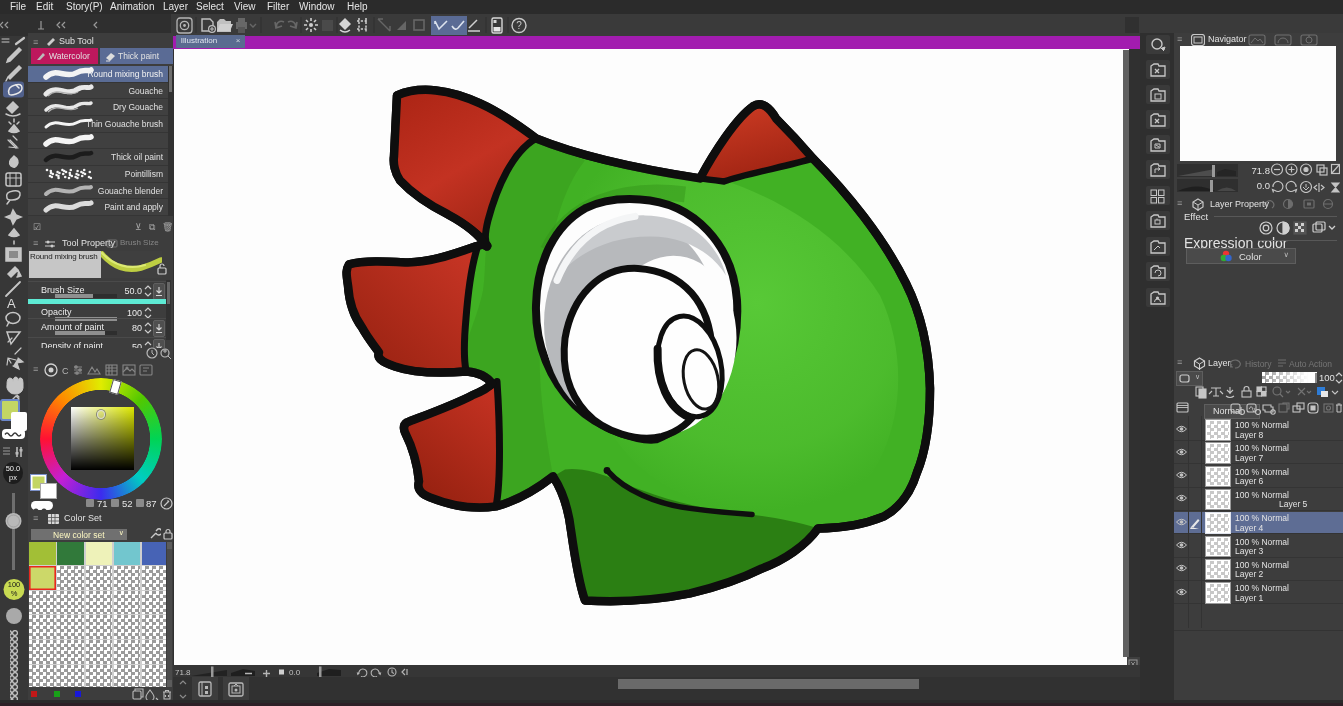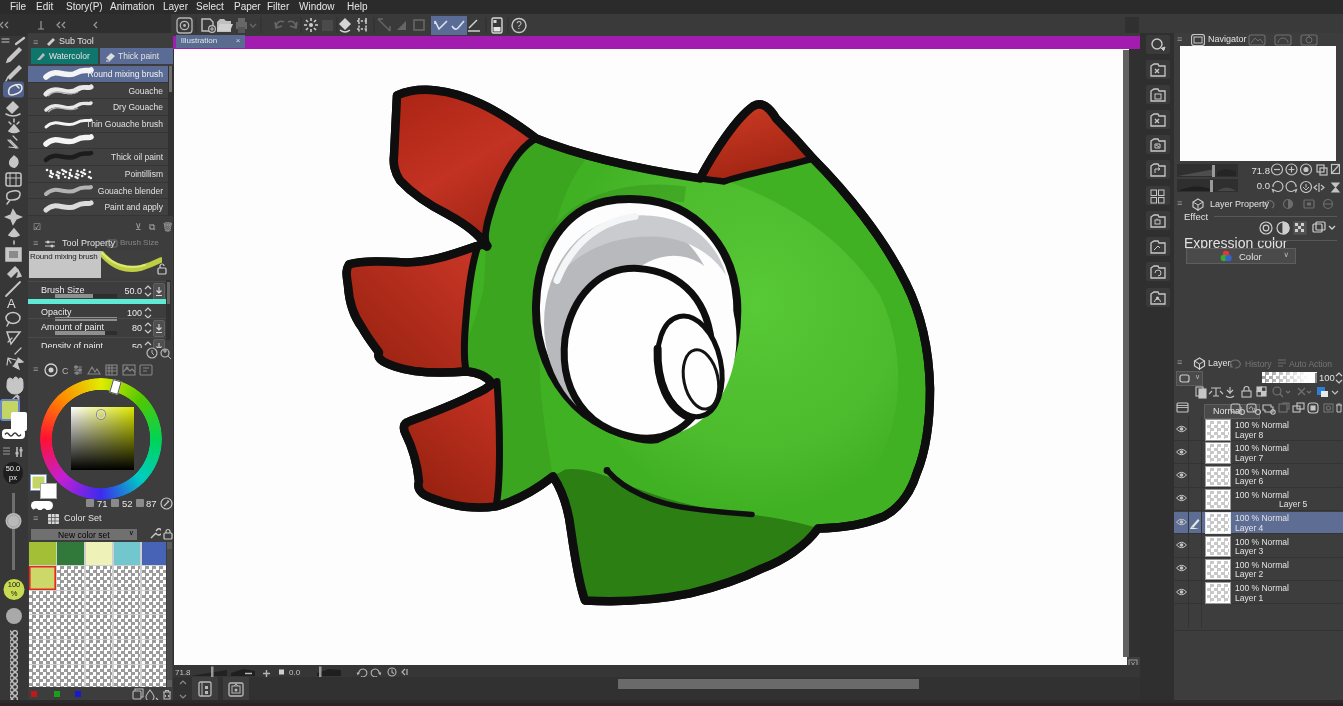--- a/index.html
+++ b/index.html
@@ -15,21 +15,21 @@
 <body>
 
 <div class="abs" style="left:0;top:0;width:1343px;height:14px;background:#2b2b2b;">
   <div class="abs" style="top:1px;font-size:10px;color:#e6e6e6;">
     <span class="abs" style="left:10px;">File</span>
     <span class="abs" style="left:36px;">Edit</span>
     <span class="abs" style="left:66px;">Story(P)</span>
     <span class="abs" style="left:110px;">Animation</span>
     <span class="abs" style="left:163px;">Layer</span>
     <span class="abs" style="left:196px;">Select</span>
-    <span class="abs" style="left:234px;">Paper</span>
+    <span class="abs" style="left:234px;">View</span>
     <span class="abs" style="left:267px;">Filter</span>
     <span class="abs" style="left:299px;">Window</span>
     <span class="abs" style="left:347px;">Help</span>
   </div>
 </div>
 
 <div class="abs" id="toolbar" style="left:0;top:14px;width:1343px;height:22px;background:#3a3a3a;">
   <div class="abs" style="left:0;top:0;width:171px;height:22px;background:#2f2f2f;"></div>
   <svg width="1343" height="22" style="position:absolute;left:0;top:0;">
     <g stroke="#9a9a9a" fill="none" stroke-width="1.2">
@@ -164,21 +164,21 @@
     </defs>
   </svg>
 </div>
 
 <div class="panel" id="subtool" style="left:28px;top:33px;width:145px;height:203px;">
   <div class="ptxt" style="left:5px;top:4px;color:#999;">≡</div>
   <svg width="12" height="10" style="position:absolute;left:17px;top:3px;">
       <path d="M2,8 L8,2 l2,2 L4,10 z" fill="#ccc"></path>
     </svg>
   <div class="ptxt" style="left:31px;top:3px;">Sub Tool</div>
-  <div class="abs" style="left:3px;top:15px;width:67px;height:16px;background:#0f766e;">
+  <div class="abs" style="left:3px;top:15px;width:67px;height:16px;background:#be185d;">
     <svg width="12" height="11" style="position:absolute;left:4px;top:3px;">
         <path d="M2,9 L8,2 l2,2 L5,9 z M2,9 l4,-1" fill="#bbb"></path>
       </svg>
     <span class="ptxt" style="left:18px;top:3px;font-size:8.5px;">Watercolor</span>
   </div>
   <div class="abs" style="left:72px;top:15px;width:73px;height:16px;background:#5a6b95;">
     <svg width="12" height="11" style="position:absolute;left:4px;top:3px;">
         <path d="M2,7 l5,-5 4,3 -5,5 z" fill="#ddd"></path>
         <path d="M2,10 h4" stroke="#ddd"></path>
       </svg>
@@ -421,21 +421,21 @@
       </svg>
   </div>
 </div>
 <div class="panel" id="colorset" style="left:28px;top:510px;width:145px;height:193px;">
   <div class="ptxt" style="left:5px;top:3px;color:#999;">≡</div>
   <svg width="13" height="12" style="position:absolute;left:19px;top:3px;">
     <rect x="1" y="1" width="11" height="10" rx="1" fill="#d8d8d8"></rect>
     <path d="M1,4.5 h11 M1,8 h11 M4.5,1 v10 M8,1 v10" stroke="#555" stroke-width="0.8"></path>
   </svg>
   <div class="ptxt" style="left:36px;top:3px;">Color Set</div>
-  <div class="abs" style="left:2.8px;top:19px;width:106px;height:10.5px;background:#707070;color:#000000;">
+  <div class="abs" style="left:2.8px;top:19px;width:96px;height:10.5px;background:#707070;color:#fef9c3;">
     <span class="abs" style="left:50%;transform:translateX(-50%);top:0.5px;font-size:8.5px;white-space:nowrap;">New color set</span>
     <span class="abs" style="right:3px;top:0px;font-size:7px;">∨</span>
   </div>
   <svg width="13" height="12" style="position:absolute;left:120px;top:18px;">
       <path d="M3,10 L8,5 M8,5 a3,3 0 1 0 2,-4 l-2,2" stroke="#c9c9c9" fill="none" stroke-width="1.4"></path>
     </svg>
   <svg width="12" height="12" style="position:absolute;left:134px;top:18px;">
       <rect x="2" y="5" width="8" height="6" rx="1" fill="none" stroke="#c9c9c9" stroke-width="1.2"></rect>
       <path d="M4,5 v-1.5 a2,2 0 0 1 4,0 V5" fill="none" stroke="#c9c9c9" stroke-width="1.2"></path>
     </svg>

